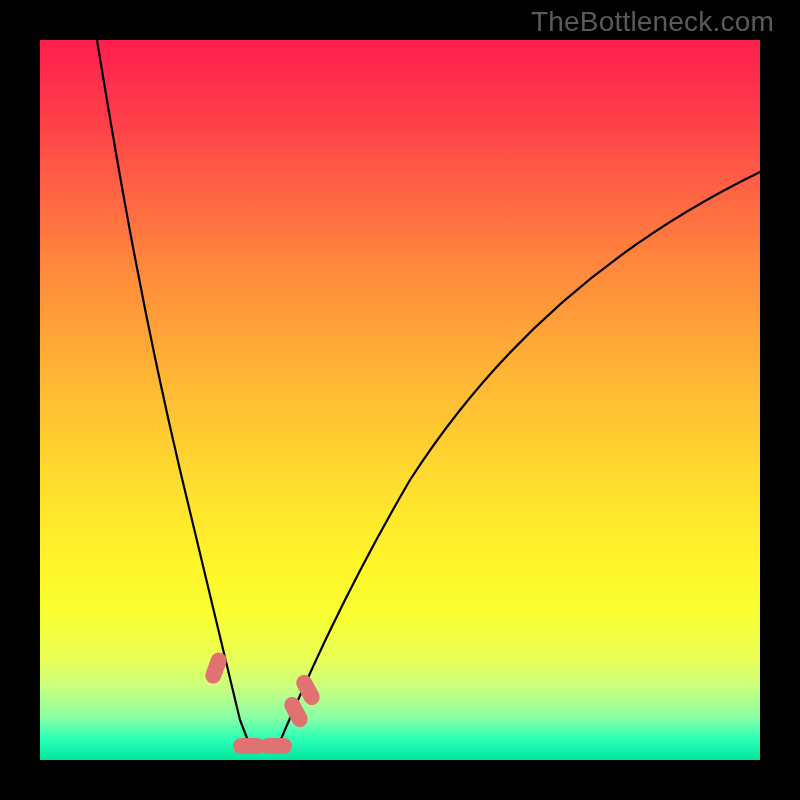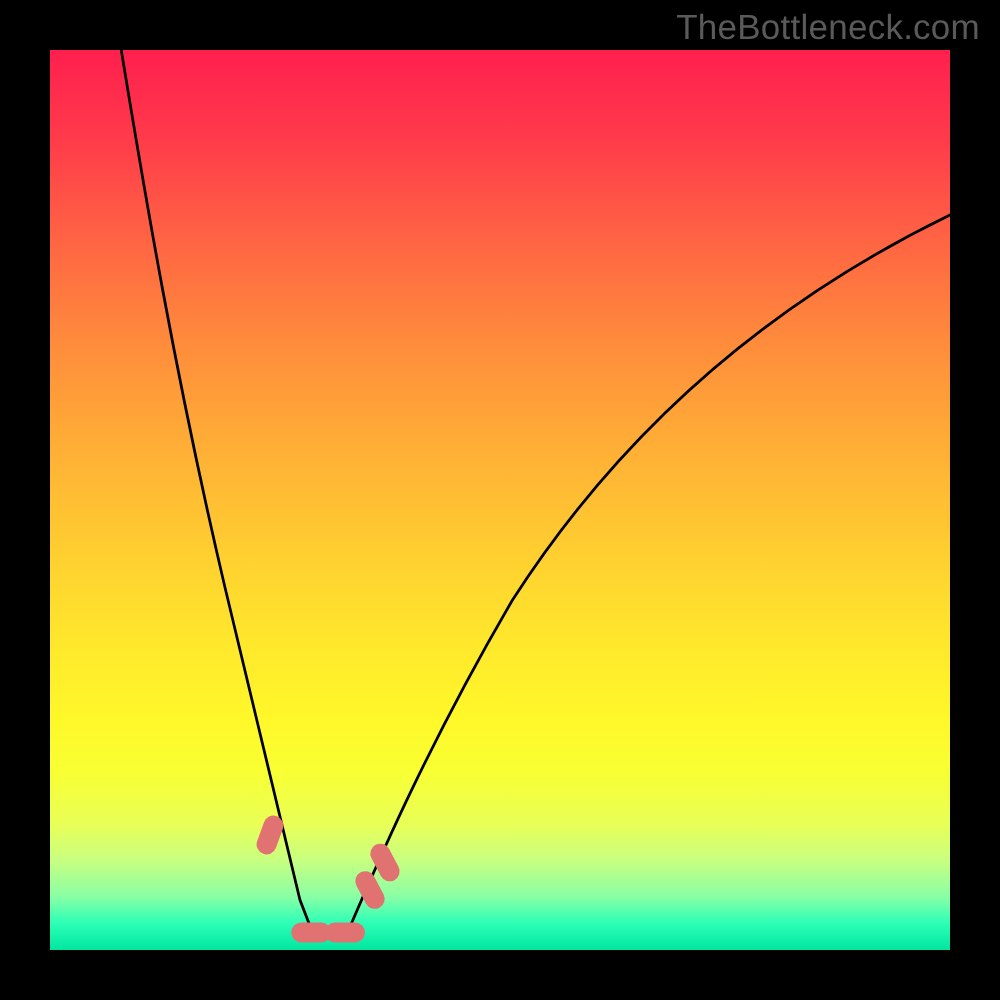--- a/index.html
+++ b/index.html
@@ -29,21 +29,21 @@
       #e9ff57 86%,
       #c8ff80 90%,
       #8bffa5 94%,
       #2dffb6 97%,
       #00e6a0 100%
     );
   }
   .watermark {
     position: absolute;
     top: 6px;
-    right: 16px;
+    right: 26px;
     font-family: Arial, Helvetica, sans-serif;
     font-size: 28px;
     color: #5a5a5a;
     letter-spacing: 0.2px;
   }
   svg.overlay {
     position: absolute;
     left: 0; top: 0;
     width: 720px; height: 720px;
   }

